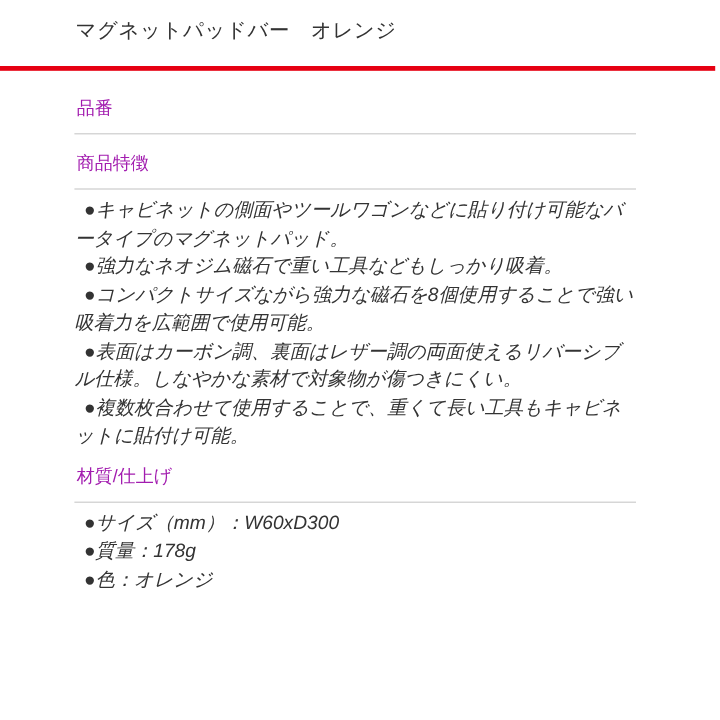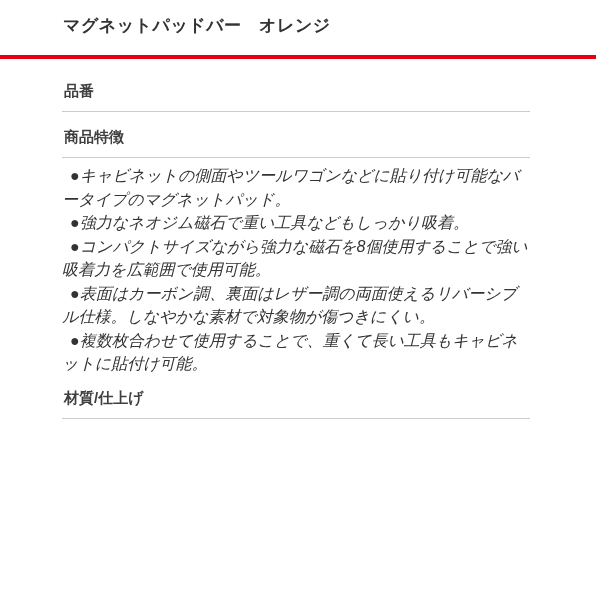--- a/index.html
+++ b/index.html
@@ -17,21 +17,21 @@
   .page {
     width: 600px;
     height: 600px;
     background: #ffffff;
   }
   .product-title {
     margin: 0;
     padding: 14px 0 0 63px;
     font-size: 17px;
     line-height: 24px;
-    font-weight: bold;
+    font-weight: normal;
     color: #333333;
     letter-spacing: 0.5px;
   }
   .red-rule {
     margin-top: 17px;
     width: 596px;
     height: 4px;
     background: var(--accent, #e60012);
   }
   .content {
@@ -39,22 +39,22 @@
     width: 468px;
     font-size: 16px;
     line-height: 23.5px;
     color: #333333;
   }
   .sec h2 {
     margin: 0;
     padding: 15px 0 11px 2px;
     font-size: 15px;
     line-height: 19px;
-    font-weight: bold;
-    color: #404040;
+    font-weight: normal;
+    color: #a21caf;
     border-bottom: 1px solid #cccccc;
   }
   .sec.sec-first h2 { padding-top: 22px; }
   .sec.sec-last h2 { padding-top: 12px; }
   .value {
     margin: 0;
     padding-top: 8px;
     text-indent: 1em;
   }
   .list {
@@ -88,16 +88,21 @@
         <p>●キャビネットの側面やツールワゴンなどに貼り付け可能なバータイプのマグネットパッド。</p>
         <p>●強力なネオジム磁石で重い工具などもしっかり吸着。</p>
         <p>●コンパクトサイズながら強力な磁石を8個使用することで強い吸着力を広範囲で使用可能。</p>
         <p>●表面はカーボン調、裏面はレザー調の両面使えるリバーシブル仕様。しなやかな素材で対象物が傷つきにくい。</p>
         <p>●複数枚合わせて使用することで、重くて長い工具もキャビネットに貼付け可能。</p>
       </div>
     </section>
 
     <section class="sec sec-last">
       <h2>材質/仕上げ</h2>
+      <div class="list">
+        <p>●サイズ（mm）：W60xD300</p>
+        <p>●質量：178g</p>
+        <p>●色：オレンジ</p>
+      </div>
     </section>
 
   </div>
 </div>
 
 </body></html>

